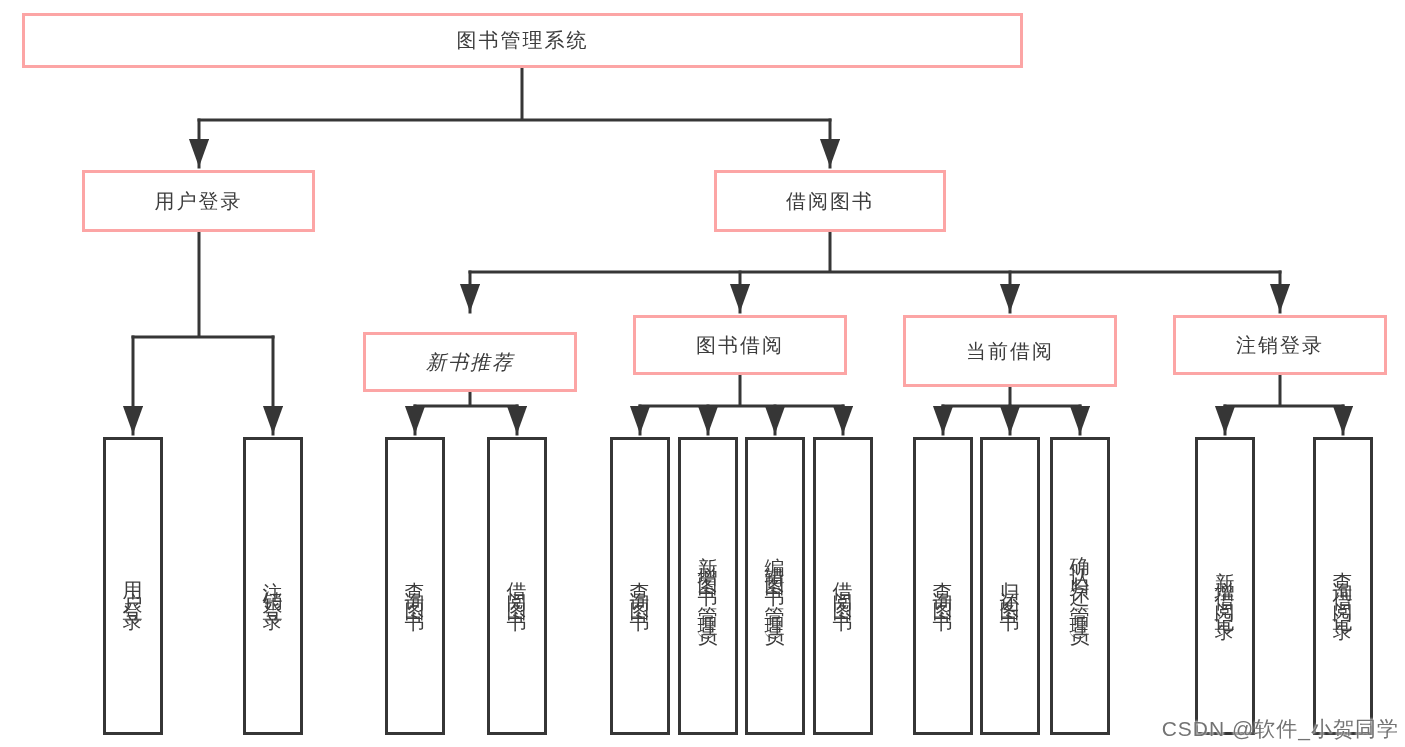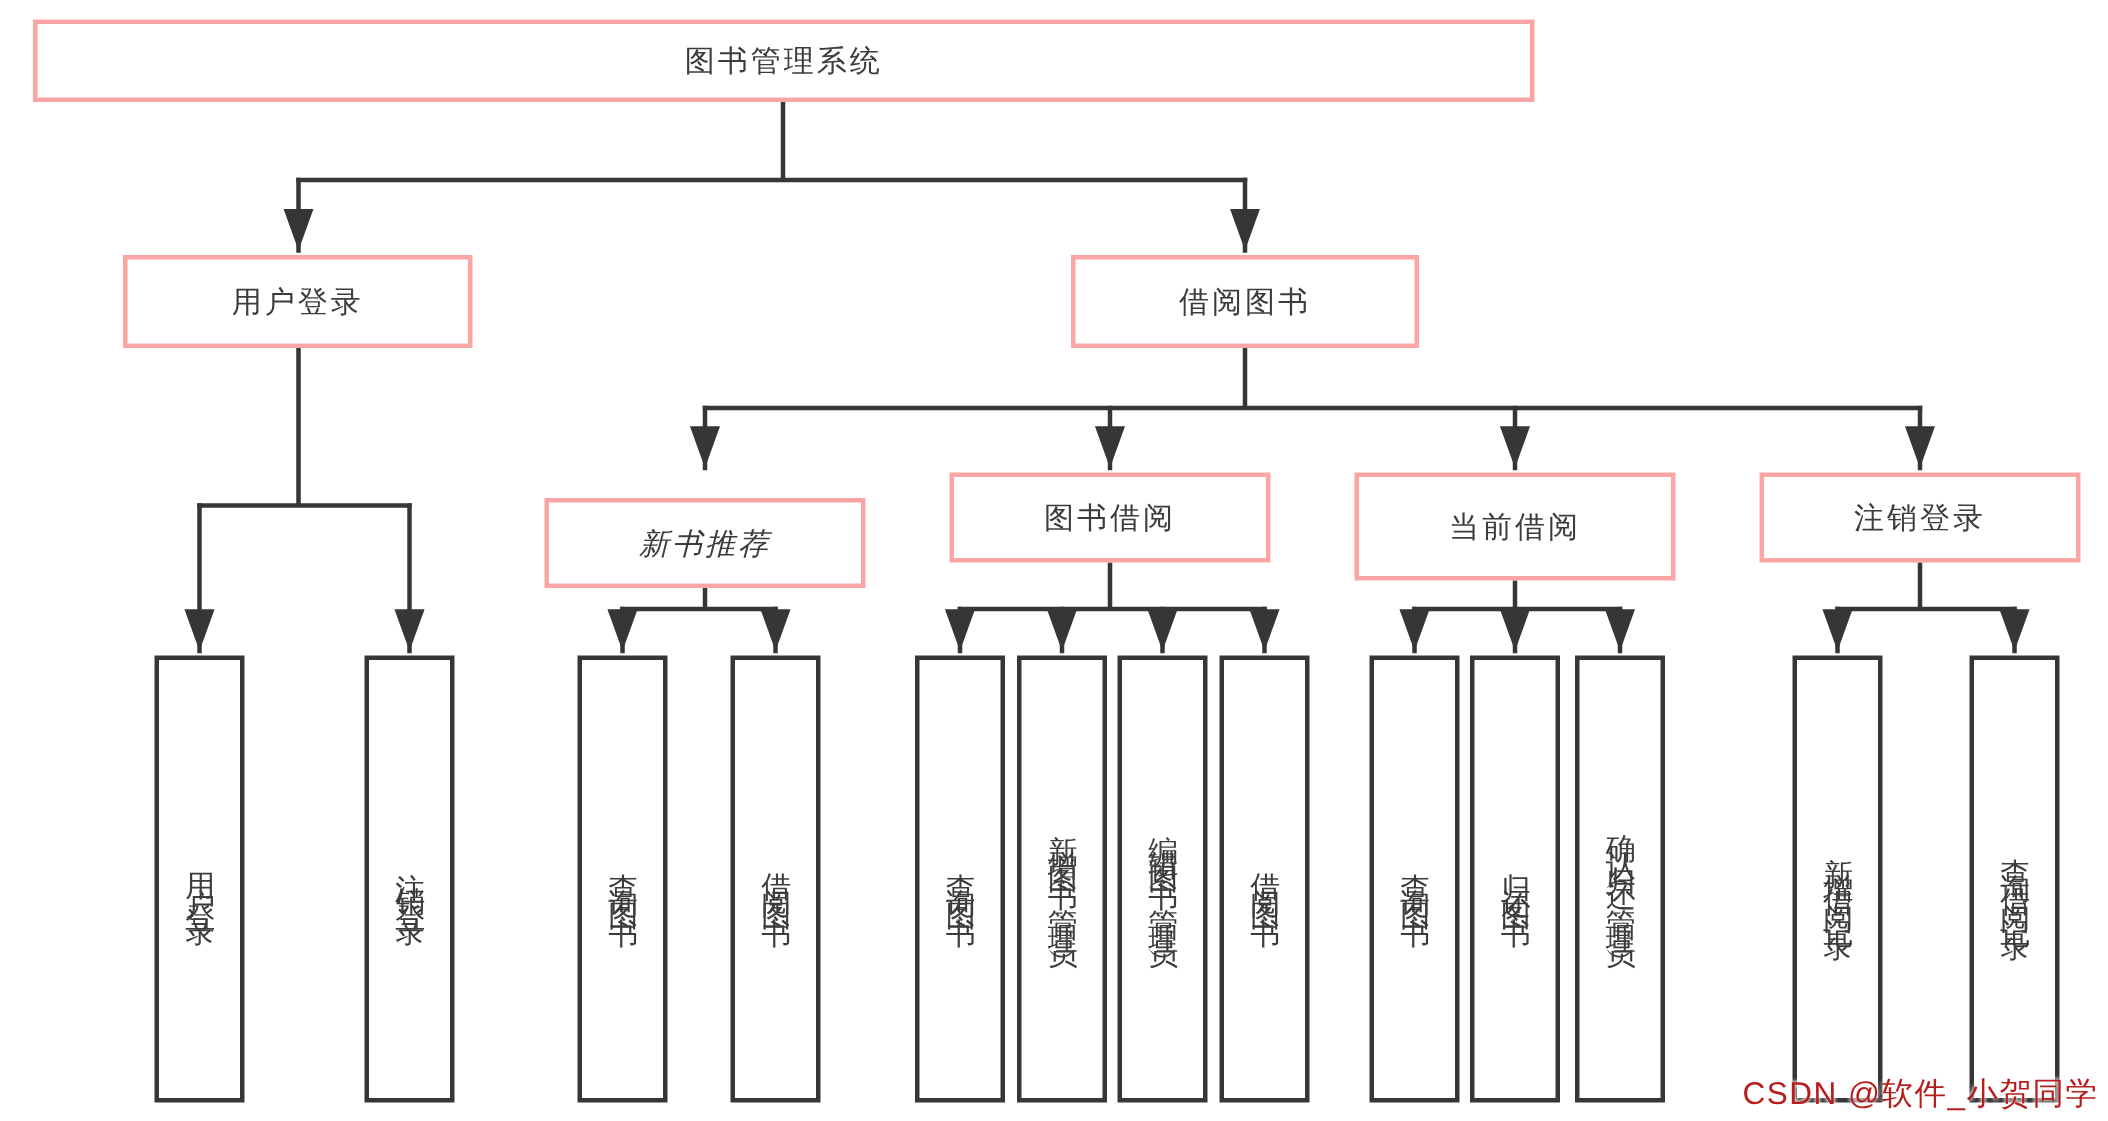--- a/index.html
+++ b/index.html
@@ -60,21 +60,21 @@
     letter-spacing: 10px;
     line-height: 1;
     color: #3c3c3c;
     white-space: nowrap;
   }
   .watermark {
     position: absolute;
     right: 6px;
     bottom: 4px;
     font-size: 21px;
-    color: #b91c1c;
+    color: #737373;
     letter-spacing: 1px;
     text-shadow: 0 0 3px #ffffff, 0 0 3px #ffffff;
     z-index: 10;
   }
 </style>
 </head>
 <body>
 
 <div class="canvas">
 

